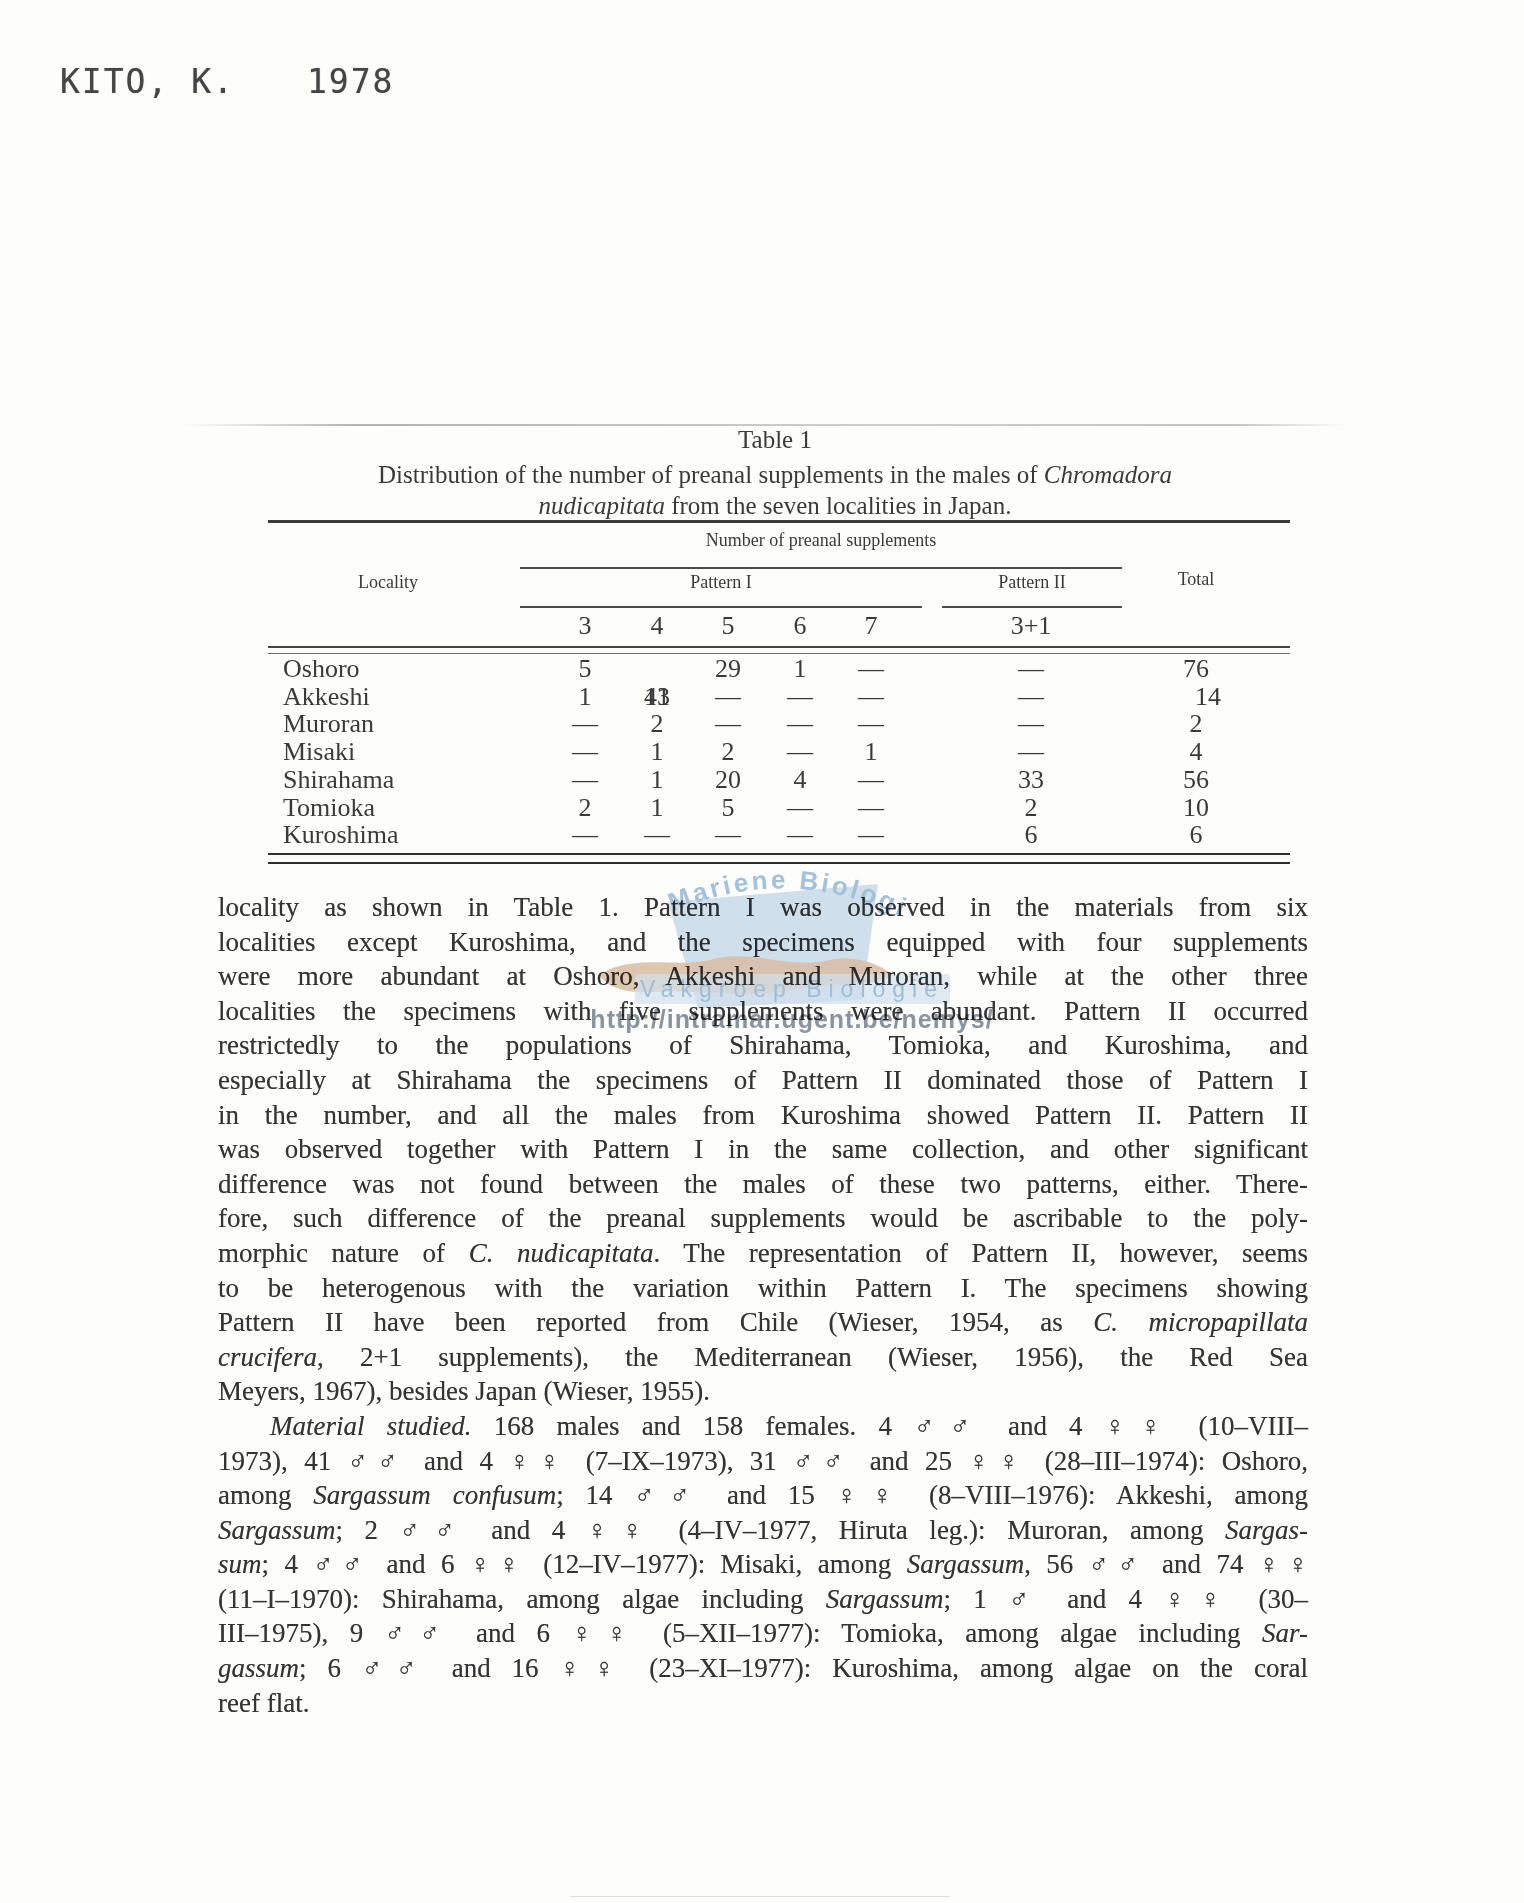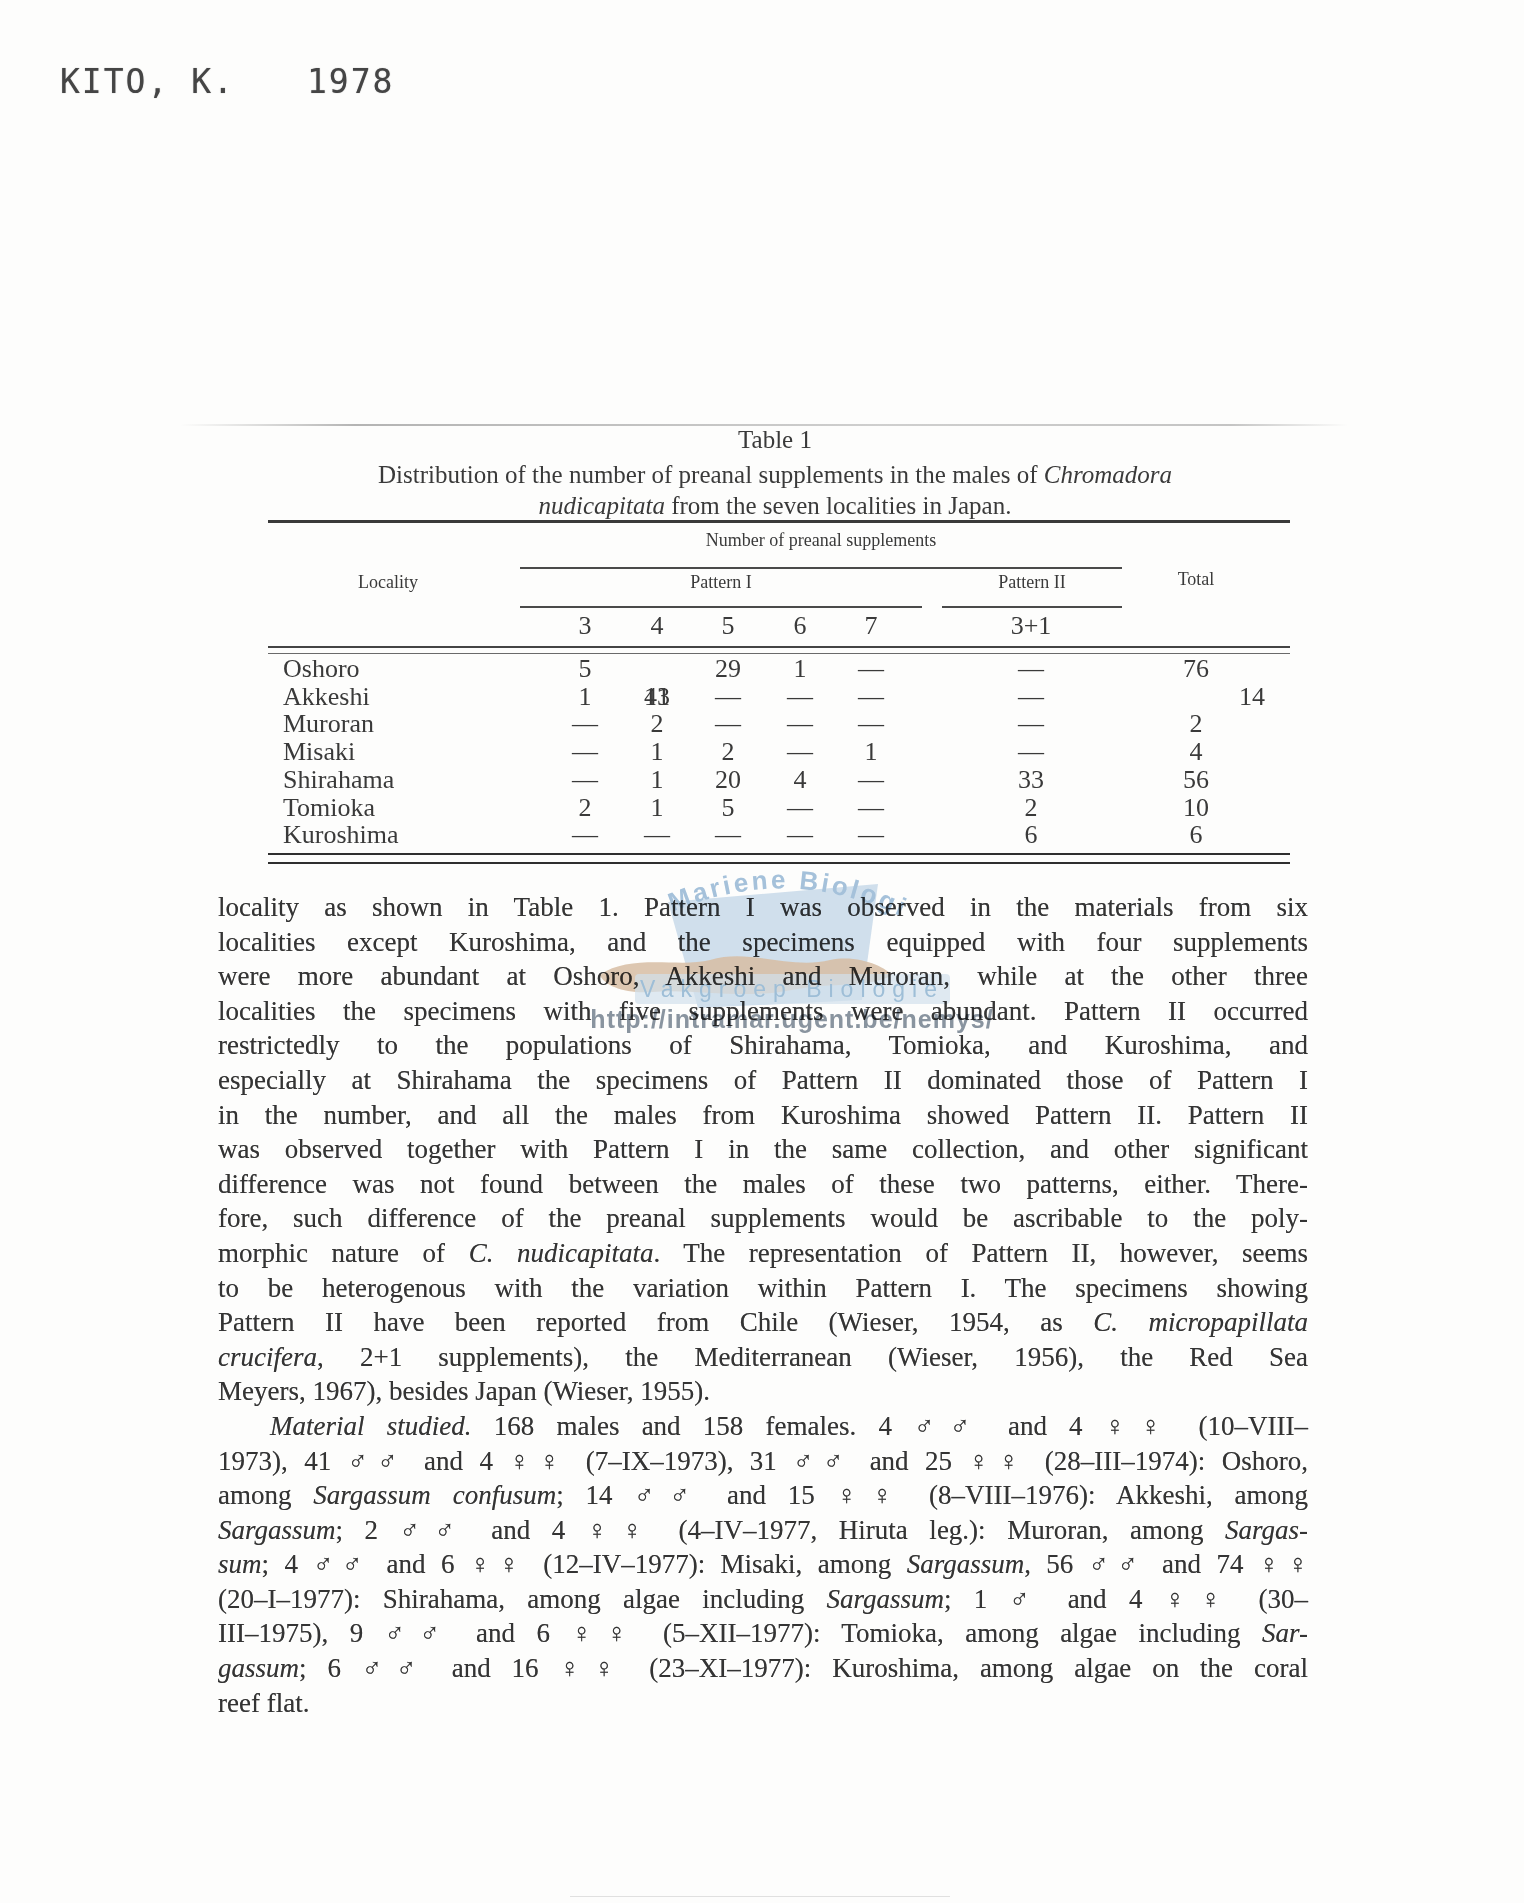--- a/index.html
+++ b/index.html
@@ -121,21 +121,21 @@
         <span class="tcell" style="left: 1196px;">76</span>
       </div>
       <div class="trow" style="top: 681.7px;">
         <span class="tloc">Akkeshi</span>
         <span class="tcell" style="left: 585px;">1</span>
         <span class="tcell" style="left: 657px;">13</span>
         <span class="tcell" style="left: 728px;">—</span>
         <span class="tcell" style="left: 800px;">—</span>
         <span class="tcell" style="left: 871px;">—</span>
         <span class="tcell" style="left: 1031px;">—</span>
-        <span class="tcell" style="left: 1252px;">14</span>
+        <span class="tcell" style="left: 1208px;">14</span>
       </div>
       <div class="trow" style="top: 709.4px;">
         <span class="tloc">Muroran</span>
         <span class="tcell" style="left: 585px;">—</span>
         <span class="tcell" style="left: 657px;">2</span>
         <span class="tcell" style="left: 728px;">—</span>
         <span class="tcell" style="left: 800px;">—</span>
         <span class="tcell" style="left: 871px;">—</span>
         <span class="tcell" style="left: 1031px;">—</span>
         <span class="tcell" style="left: 1196px;">2</span>
@@ -196,21 +196,21 @@
       <div class="bline"><span>morphic nature of </span><span class="it">C. nudicapitata</span><span>.  The representation of Pattern II, however, seems</span></div>
       <div class="bline"><span>to be heterogenous with the variation within Pattern I.  The specimens showing</span></div>
       <div class="bline"><span>Pattern II have been reported from Chile (Wieser, 1954, as </span><span class="it">C. micropapillata</span></div>
       <div class="bline"><span class="it">crucifera</span><span>, 2+1 supplements), the Mediterranean (Wieser, 1956), the Red Sea</span></div>
       <div class="bline blast"><span>Meyers, 1967), besides Japan (Wieser, 1955).</span></div>
       <div class="bline bindent"><span class="it">Material studied.</span><span>  168 males and 158 females.  4 ♂♂ and 4 ♀♀ (10–VIII–</span></div>
       <div class="bline"><span>1973), 41 ♂♂ and 4 ♀♀ (7–IX–1973), 31 ♂♂ and 25 ♀♀ (28–III–1974): Oshoro,</span></div>
       <div class="bline"><span>among </span><span class="it">Sargassum confusum</span><span>; 14 ♂♂ and 15 ♀♀ (8–VIII–1976): Akkeshi, among</span></div>
       <div class="bline"><span class="it">Sargassum</span><span>; 2 ♂♂ and 4 ♀♀ (4–IV–1977, Hiruta leg.): Muroran, among </span><span class="it">Sargas-</span></div>
       <div class="bline"><span class="it">sum</span><span>; 4 ♂♂ and 6 ♀♀ (12–IV–1977): Misaki, among </span><span class="it">Sargassum</span><span>, 56 ♂♂ and 74 ♀♀</span></div>
-      <div class="bline"><span>(20–I–1977): Shirahama, among algae including </span><span class="it">Sargassum</span><span>; 1 ♂ and 4 ♀♀ (30–</span></div>
+      <div class="bline"><span>(11–I–1970): Shirahama, among algae including </span><span class="it">Sargassum</span><span>; 1 ♂ and 4 ♀♀ (30–</span></div>
       <div class="bline"><span>III–1975), 9 ♂♂ and 6 ♀♀ (5–XII–1977): Tomioka, among algae including </span><span class="it">Sar-</span></div>
       <div class="bline"><span class="it">gassum</span><span>; 6 ♂♂ and 16 ♀♀ (23–XI–1977): Kuroshima, among algae on the coral</span></div>
       <div class="bline blast"><span>reef flat.</span></div>
     </div>
 
   <svg class="watermark" viewBox="0 0 480 200" width="480" height="200">
     <polygon points="128,52 338,34 322,150 158,158" fill="#c7daeb" opacity="0.8"></polygon>
     <path d="M60,125 C90,103 140,118 170,110 C210,98 250,120 290,110 C320,104 346,118 352,125 C332,138 292,132 252,140 C202,150 152,138 112,142 C86,144 64,136 60,125 Z" fill="#d9bfa6" opacity="0.85"></path>
     <rect x="95" y="124" width="315" height="30" rx="4" fill="#d4e3f0" opacity="0.7"></rect>
     <path id="wm-arc-path" d="M 118 68 Q 245 8 368 70" fill="none" stroke="none"></path>

